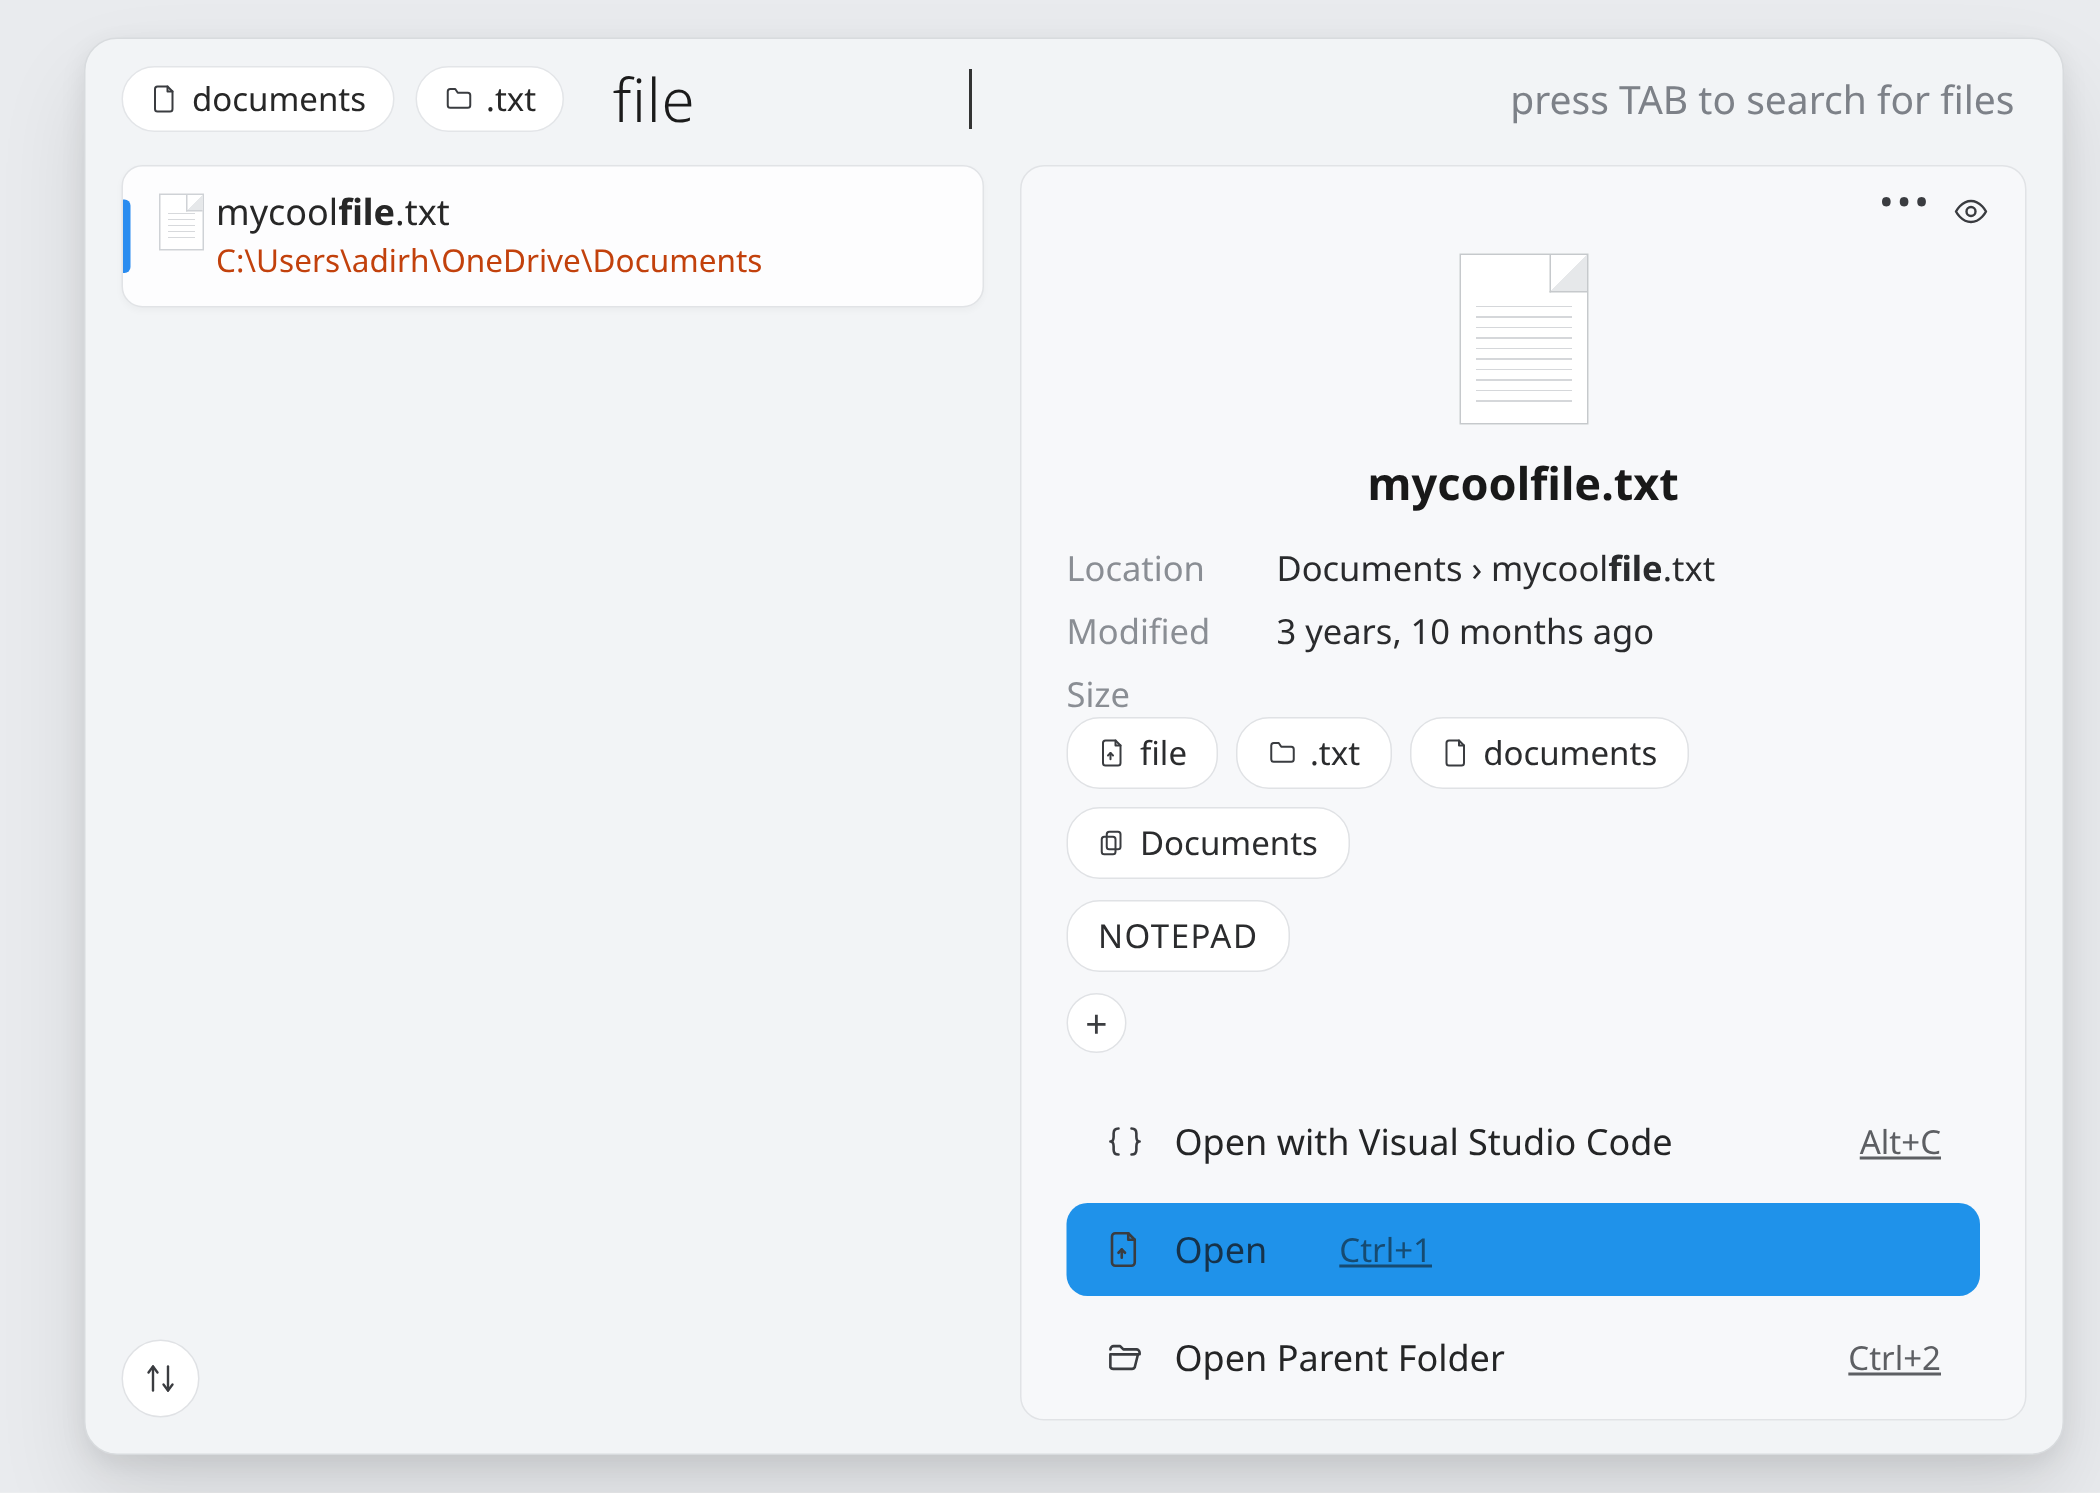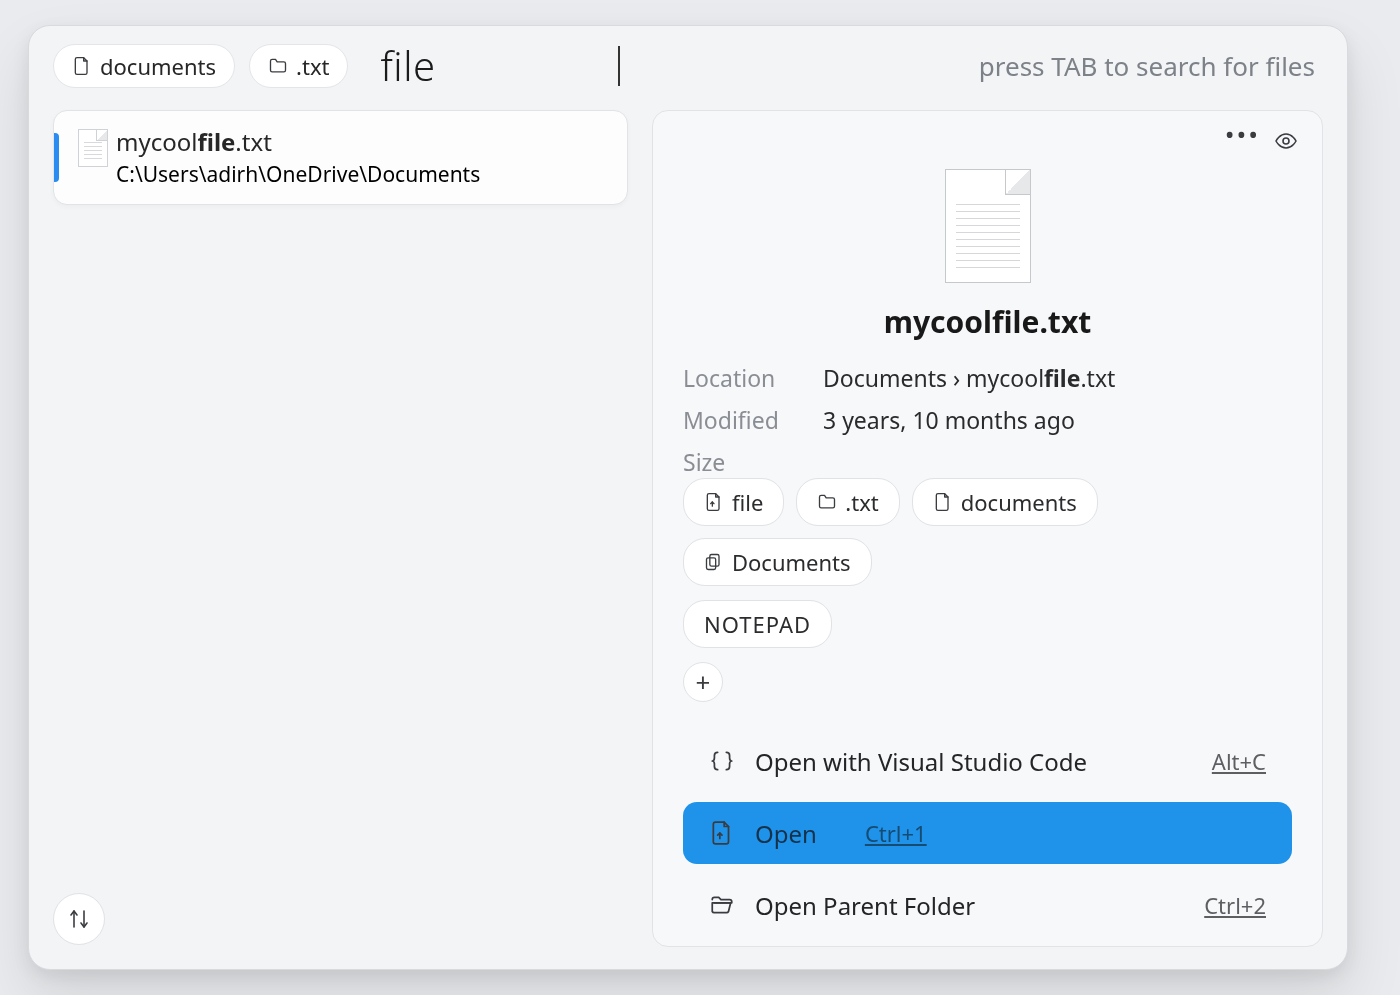--- a/index.html
+++ b/index.html
@@ -4,21 +4,21 @@
 <style>
   * { box-sizing: border-box; margin: 0; padding: 0; }
   html, body {
     width: 1400px; height: 995px;
     font-family: "Segoe UI", system-ui, -apple-system, sans-serif;
     background: #e9ebee;
     overflow: hidden;
   }
   .window {
     position: absolute;
-    left: 28px; top: 25px;
+    left: 56px; top: 25px;
     width: 1320px; height: 945px;
     background: #f2f4f6;
     border: 1px solid #d8dbde;
     border-radius: 22px;
     box-shadow: 0 30px 60px rgba(0,0,0,0.10), 0 6px 18px rgba(0,0,0,0.08);
     display: flex; flex-direction: column;
   }
 
   
   .searchbar {
@@ -110,21 +110,21 @@
     background: repeating-linear-gradient(#d7d9dc 0, #d7d9dc 1px, transparent 1px, transparent 4px);
   }
   .result-title {
     font-size: 24px;
     color: #272727;
   }
   .result-title .plain { font-weight: 400; }
   .result-title .bold { font-weight: 700; }
   .result-path {
     font-size: 21px;
-    color: #000000;
+    color: #c2410c;
     margin-top: 2px;
   }
 
   
   .preview {
     flex: 1;
     background: #f7f8fa;
     border: 1px solid #e1e3e6;
     border-radius: 16px;
     position: relative;

